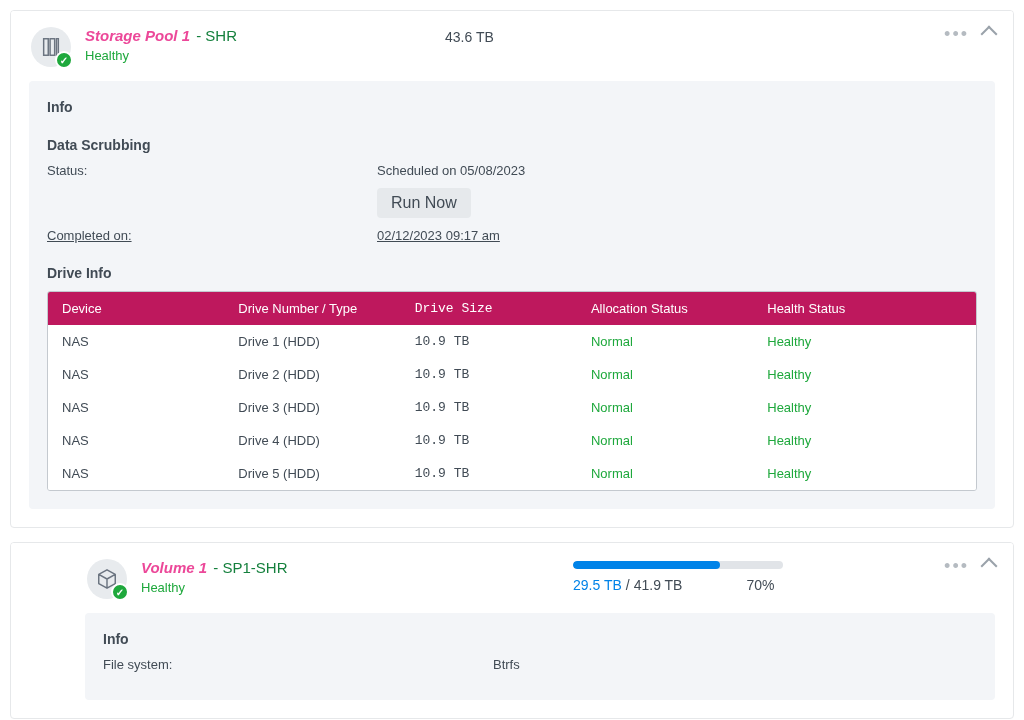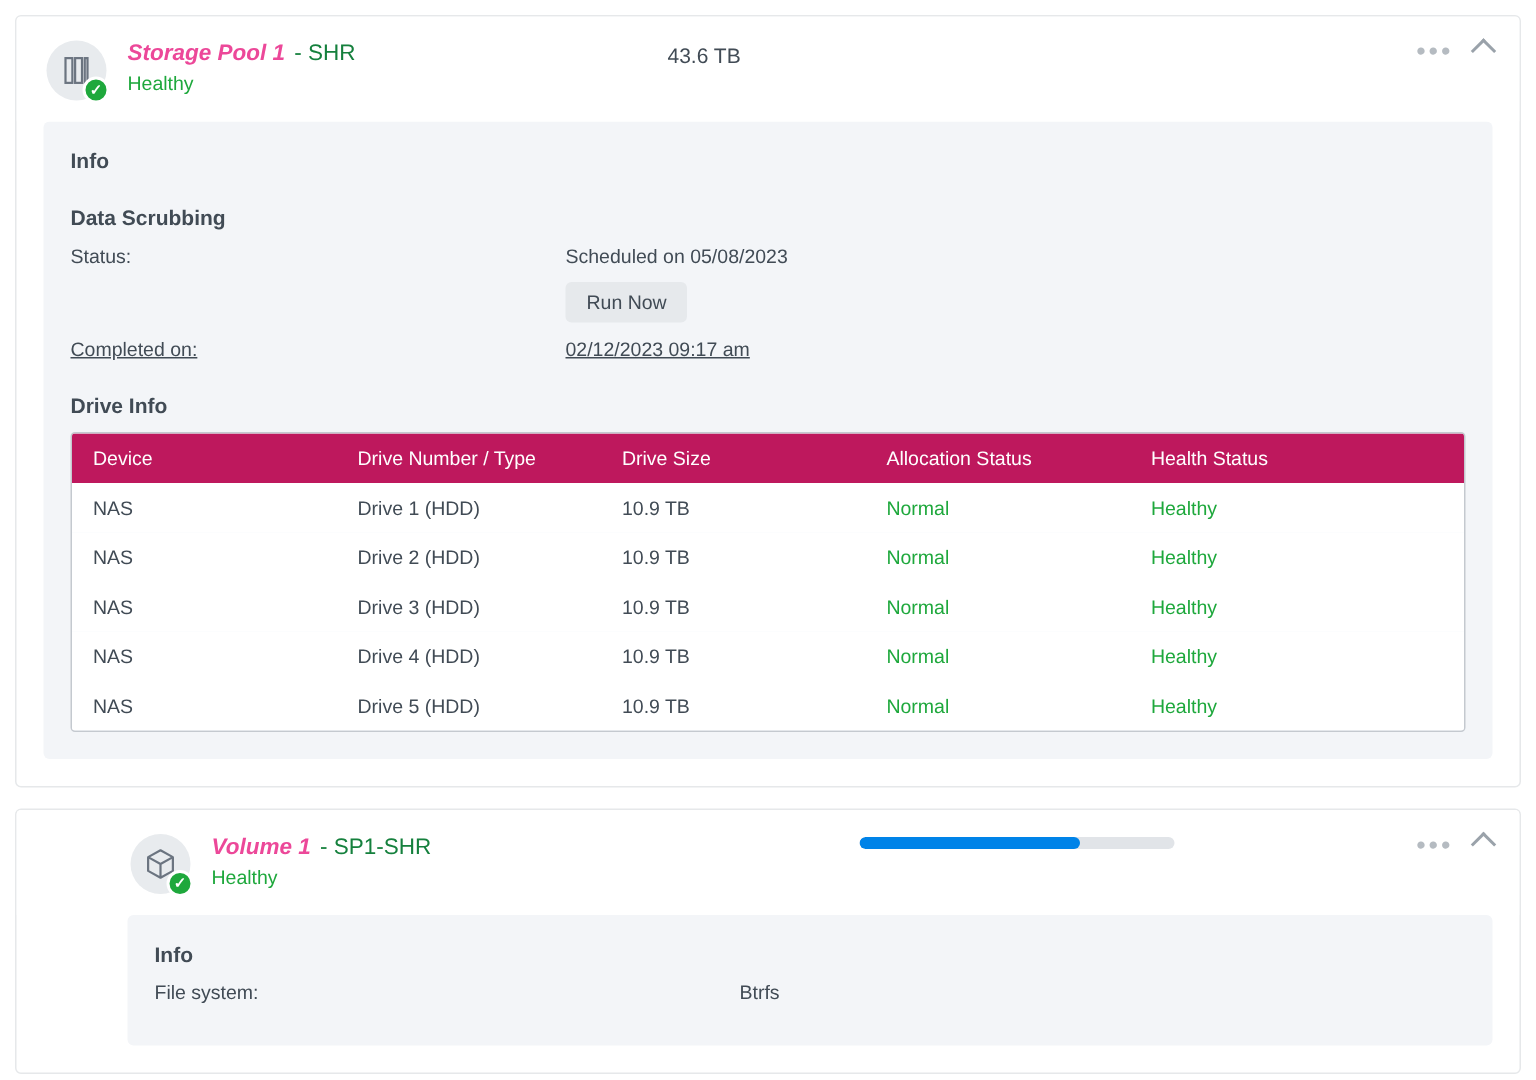--- a/index.html
+++ b/index.html
@@ -98,21 +98,21 @@
     color: #414b55;
   }
   .kv-label { width: 330px; flex-shrink: 0; }
   .kv-value { flex: 1; }
   .section-gap { height: 12px; }
   .btn {
     background: #e6e9ec;
     border: none;
     padding: 6px 14px;
     border-radius: 4px;
-    font-size: 13px;
+    font-size: 16px;
     color: #414b55;
     cursor: pointer;
     font-family: inherit;
   }
   
   .drive-table {
     border: 1px solid #c4c9cf;
     border-radius: 3px;
     overflow: hidden;
     margin-top: 8px;
@@ -121,21 +121,21 @@
     display: flex;
     background: #be185d;
     color: #fff;
     font-size: 13px;
   }
   .drive-header > div, .drive-row > div {
     padding: 9px 14px;
   }
   .col-device { width: 19%; }
   .col-number { width: 19%; }
-  .col-size { width: 19%; }
+  .col-size { width: 19%; font-family: Liberation Mono, monospace; }
   .col-alloc { width: 19%; }
   .col-health { width: 24%; }
   .drive-row {
     display: flex;
     background: #fff;
     font-size: 13px;
     color: #414b55;
   }
   .green-text { color: #1ea83c; }
   
@@ -291,20 +291,26 @@
       <div class="title-line">
         <span class="title-main">Volume 1</span>
         <span class="title-sub">- SP1-SHR</span>
       </div>
       <div class="status-healthy">Healthy</div>
     </div>
     <div class="usage-block">
       <div class="progress-bar">
         <div class="progress-fill" id="vol-fill" style="width: 70%;"></div>
       </div>
+      <div class="usage-line">
+        <span class="usage-used">29.5 TB</span>
+        <span> / </span>
+        <span>41.9 TB</span>
+        <span class="usage-pct">70%</span>
+      </div>
     </div>
     <div class="controls">
       <div class="dots">•••</div>
       <div class="chevron"></div>
     </div>
   </div>
 
   <div class="vol-info-body">
     <div class="section-title">Info</div>
     <div class="kv-row">

